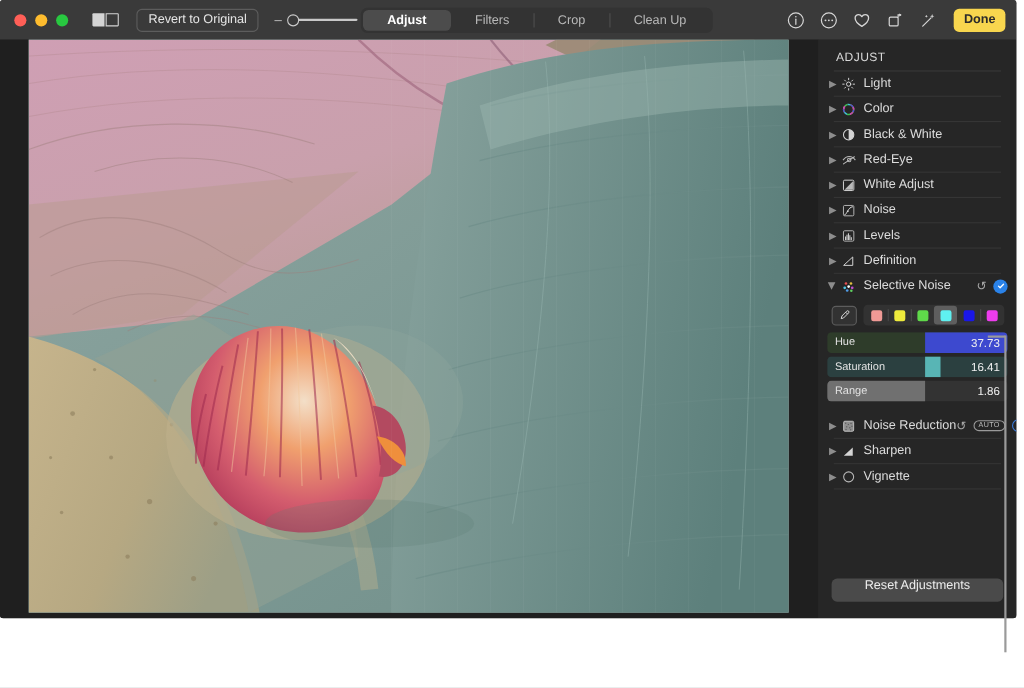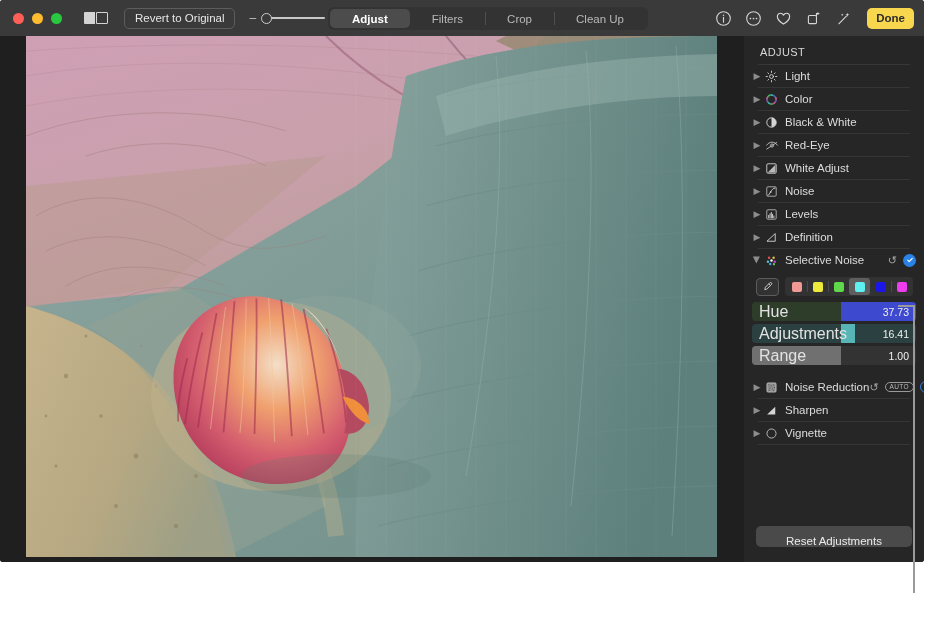--- a/index.html
+++ b/index.html
@@ -132,27 +132,27 @@
   .sw-cell.sel { background:#5e5e5e; }
   .sw-cell.sel::before, .sw-cell.sel + .sw-cell::before { background:transparent; }
   .sw { width:10px; height:10px; border-radius:2px; }
 
   .slider {
     position:relative; height:19px; margin-bottom:3px; border-radius:4px; overflow:hidden;
     display:flex; align-items:center;
   }
   .sl-track { position:absolute; inset:0; }
   .sl-fill  { position:absolute; top:0; bottom:0; }
-  .sl-name  { position:relative; color:#e2e2e2; font-size:16px; margin-left:7px; z-index:2; }
+  .sl-name  { position:relative; color:#e2e2e2; font-size:10px; margin-left:7px; z-index:2; }
   .sl-val   { position:relative; color:#f0f0f0; font-size:10.5px; margin-left:auto; margin-right:7px; z-index:2; }
 
   .reset-btn {
     position:absolute; left:12px; right:12px; bottom:15px; height:21px;
     background:#4a4a4a; border-radius:5px; color:#ececec; font-size:11.5px;
-    display:flex; align-items:flex-end; justify-content:center;
+    display:flex; align-items:flex-start; justify-content:center;
   }
 
   
   .callout-v {
     position:absolute; left:913px; top:305px; width:1.6px; height:288px; background:#9a9a9a;
   }
   .callout-h {
     position:absolute; left:898px; top:305px; width:16px; height:1.6px; background:#9a9a9a;
   }
   .caption {
@@ -550,30 +550,30 @@
         <div class="slider">
           <div class="sl-track" style="background:#2e3c2a"></div>
           <div class="sl-fill" style="left:54.5%; right:0; background:#3d49cf"></div>
           <span class="sl-name">Hue</span>
           <span class="sl-val">37.73</span>
         </div>
 
         <div class="slider">
           <div class="sl-track" style="background:#2b4040"></div>
           <div class="sl-fill" style="left:54.5%; width:8.5%; background:#58b5b5"></div>
-          <span class="sl-name">Adjustments</span>
+          <span class="sl-name">Saturation</span>
           <span class="sl-val">16.41</span>
         </div>
 
 
         <div class="slider">
           <div class="sl-track" style="background:#333333"></div>
           <div class="sl-fill" style="left:0; width:54.5%; background:#707070"></div>
           <span class="sl-name">Range</span>
-          <span class="sl-val">1.00</span>
+          <span class="sl-val">1.86</span>
         </div>
       </div>
 
       <div style="height:8px"></div>
 
       <div class="row">
         <span class="chev">▶</span>
         <span class="ricon">
           <svg width="13" height="13" viewBox="0 0 16 16">
             <rect x="2.4" y="2.4" width="11.2" height="11.2" rx="1.3" fill="#8e8e8e" stroke="#c8c8c8" stroke-width="1"></rect>

